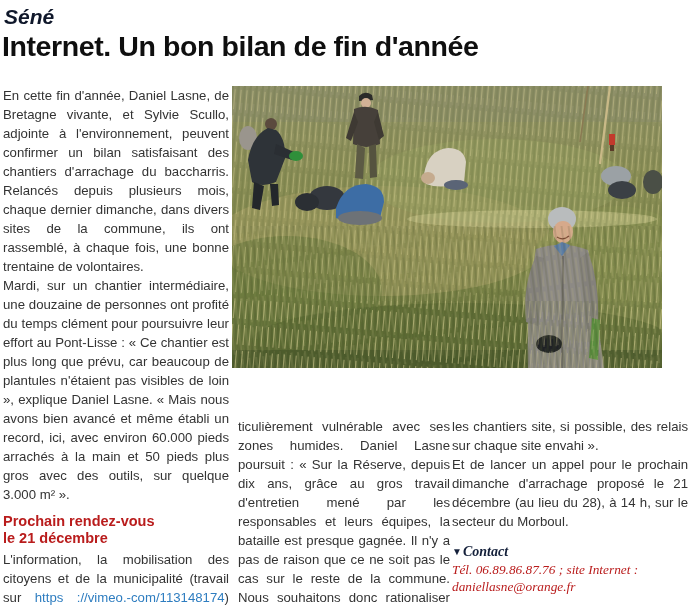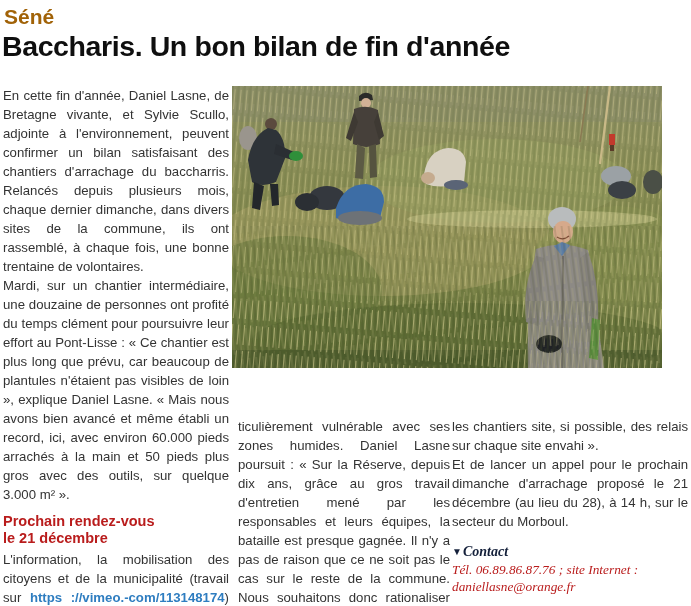--- a/index.html
+++ b/index.html
@@ -6,22 +6,23 @@
   .page{
     position:relative;
     width:691px;height:606px;
     background:#ffffff;
     overflow:hidden;
     font-family:"Liberation Sans",sans-serif;
     color:#333333;
   }
   .kicker{
     position:absolute;left:4px;top:5px;
-    font-size:21px;font-weight:bold;color:#a16207;
+    font-size:21px;font-weight:bold;color:#0f172a;
     letter-spacing:0;
+    font-style:italic;
   }
   .headline{
     position:absolute;left:2px;top:30px;margin:0;
     font-size:28.5px;font-weight:bold;color:#0f0f0f;
     letter-spacing:-0.4px;white-space:nowrap;
   }
   .col{position:absolute;top:417px;}
   .col p{
     margin:0;
     font-size:13.2px;line-height:19px;
@@ -29,21 +30,21 @@
   }
   .col1{left:3px;top:86px;width:226px;}
   .col2{left:238px;width:212px;}
   .col3{left:452px;width:236px;}
   p.cont{text-align-last:justify;}
   .subhead{
     margin:9px 0 3px 0;
     font-size:14.5px;line-height:17px;font-weight:bold;color:#b91c1c;
   }
   .subhead span{display:block;}
-  .link{color:#2e7dc0;cursor:pointer;font-weight:bold;}
+  .link{color:#2e7dc0;cursor:pointer;}
   .photo{
     position:absolute;left:232px;top:86px;width:430px;height:282px;
     overflow:hidden;background:#8d9059;
   }
   .caption{
     position:absolute;left:233px;top:376px;width:426px;
     font-size:12.8px;line-height:15.6px;font-style:italic;color:#1c1c1c;
     text-align:justify;
   }
   .contact{margin-top:13px;font-family:"Liberation Serif",serif;}
@@ -57,21 +58,21 @@
   .contact-line{
     font-size:13.3px;line-height:16.5px;font-style:italic;color:#b91c1c;
   }
 </style>
 </head>
 <body>
 
 <div class="page">
 
   <div class="kicker">Séné</div>
-  <h1 class="headline">Baccharis. Un bon bilan de fin d'année</h1>
+  <h1 class="headline">Internet. Un bon bilan de fin d'année</h1>
 
   <div class="col col1">
     <p>En cette fin d'année, Daniel Lasne, de Bretagne vivante, et Sylvie Scullo, adjointe à l'environnement, peuvent confirmer un bilan satisfaisant des chantiers d'arrachage du baccharris. Relancés depuis plusieurs mois, chaque dernier dimanche, dans divers sites de la commune, ils ont rassemblé, à chaque fois, une bonne trentaine de volontaires.</p>
     <p>Mardi, sur un chantier intermédiaire, une douzaine de personnes ont profité du temps clément pour poursuivre leur effort au Pont-Lisse : « Ce chantier est plus long que prévu, car beaucoup de plantules n'étaient pas visibles de loin », explique Daniel Lasne. « Mais nous avons bien avancé et même établi un record, ici, avec environ 60.000 pieds arrachés à la main et 50 pieds plus gros avec des outils, sur quelque 3.000 m² ».</p>
     <h2 class="subhead">
         <span>Prochain rendez-vous</span>
         <span>le 21 décembre</span>
       </h2>
     <p class="cont"><span>L'information, la mobilisation des citoyens et de la municipalité (travail sur </span><span class="link">https ://vimeo.-com/113148174</span><span>) ont permis d'engager ce travail de fonds à Séné, par-</span></p>
   </div>

